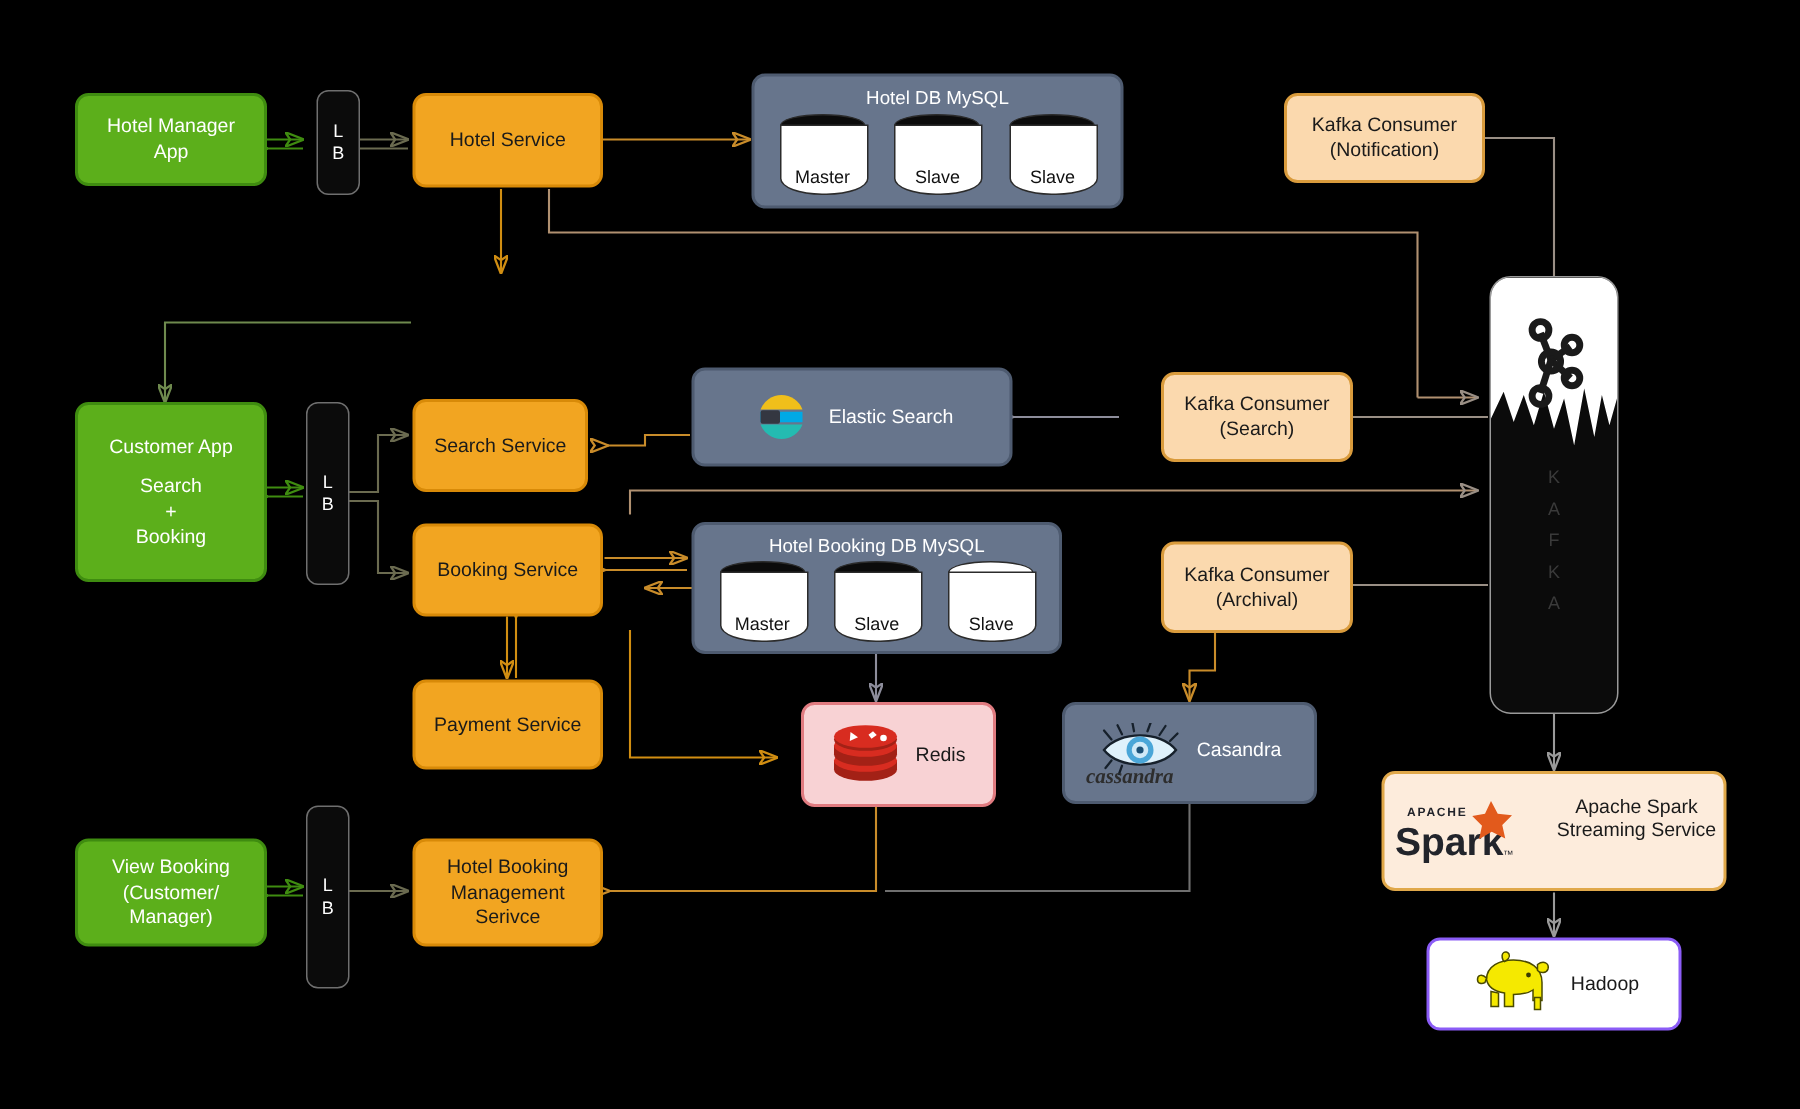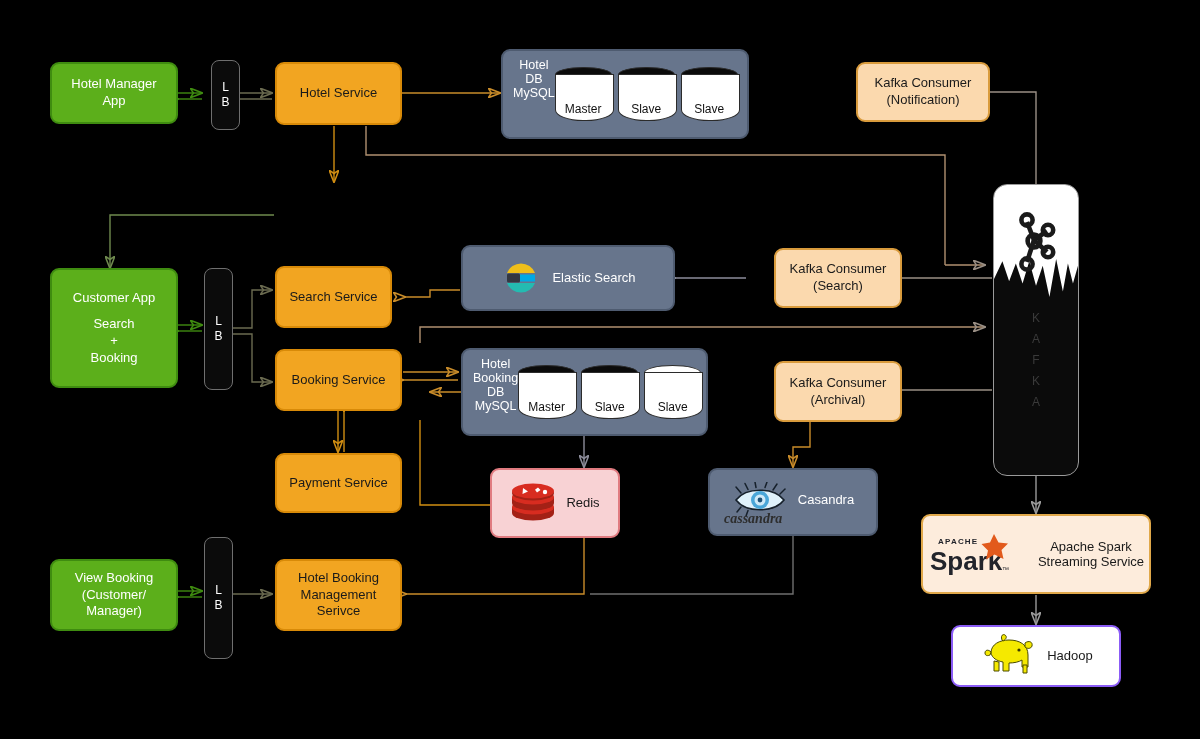--- a/index.html
+++ b/index.html
@@ -1,21 +1,21 @@
 <!DOCTYPE html>
 <html><head>
 <meta charset="utf-8">
 <style>
   html,body{margin:0;padding:0;background:#000;}
   body{width:1200px;height:739px;overflow:hidden;
        font-family:"Liberation Sans","DejaVu Sans",sans-serif;}
   #canvas{position:relative;width:1200px;height:739px;background:#000;}
   svg#wires{position:absolute;left:0;top:0;width:1200px;height:739px;}
 
-  .node{position:absolute;box-sizing:border-box;display:flex;flex-direction:row;
+  .node{position:absolute;box-sizing:border-box;display:flex;flex-direction:column;
         align-items:center;justify-content:center;text-align:center;
         border-radius:9px;}
   .node .lbl{line-height:1.28;}
 
   .green{background:#5CAF1B;border:2px solid #3F8C10;color:#fff;font-size:13px;}
   .orange{background:#F2A521;border:2px solid #D88A08;color:#1a1a1a;font-size:13px;}
   .yellow{background:#E8D009;border:2px solid #C9B206;color:#1a1a1a;font-size:13px;}
   .peach{background:#FBD9AE;border:2px solid #D99B3C;color:#1a1a1a;font-size:13px;margin-left:28px;}
   .slate{background:#67758C;border:2px solid #4E5B70;color:#fff;font-size:13px;}
   .pink{background:#F8D2D4;border:2px solid #E07B80;color:#1a1a1a;font-size:13px;}
@@ -48,21 +48,21 @@
   .kafka .logo{position:absolute;left:50%;top:24px;transform:translateX(-50%);}
   .kafka .vtext{position:absolute;left:0;top:118px;width:100%;text-align:center;
                 color:#3a3a3a;font-size:12px;line-height:1.0;}
   .kafka .vtext span{display:block;margin:9px 0;}
 
   
   .logorow{display:flex;flex-direction:row;align-items:center;justify-content:flex-end;gap:10px;}
   .logorow .txt{text-align:left;line-height:1.3;}
   .cassword{position:absolute;left:14px;bottom:7px;font-style:italic;font-weight:bold;
             font-size:14px;color:#2d2d2d;font-family:"Liberation Serif",serif;}
-  .sparkwrap{display:flex;align-items:center;gap:24px;}
+  .sparkwrap{display:flex;align-items:flex-start;gap:24px;}
 </style>
 </head>
 <body>
 
 <div id="canvas">
 
   <svg id="wires" viewBox="0 0 1200 739" xmlns="http://www.w3.org/2000/svg">
     <defs>
       <marker id="ag" markerWidth="9" markerHeight="7" refX="8.5" refY="3.5" orient="auto">
         <path d="M0,0 L9,3.5 L0,7 L2.4,3.5 Z" fill="none" stroke="#3F8C10" stroke-width="1.1"></path>
@@ -310,21 +310,21 @@
     <div class="lbl">
       <div>Kafka Consumer</div>
       <div>(Archival)</div>
     </div>
   </div>
 
   <div class="node orange" style="left:275px;top:453px;width:127px;height:60px;">
     <div class="lbl">Payment Service</div>
   </div>
 
-  <div class="node pink" style="left:490px;top:468px;width:130px;height:70px;">
+  <div class="node pink" style="left:534px;top:468px;width:130px;height:70px;">
     <div class="logorow">
       <svg width="46" height="42" viewBox="0 0 46 42">
         <g>
           <ellipse cx="23" cy="31" rx="21" ry="7.5" fill="#A32116"></ellipse>
           <rect x="2" y="25" width="42" height="6" fill="#A32116"></rect>
           <ellipse cx="23" cy="25" rx="21" ry="7.5" fill="#D82C20"></ellipse>
           <ellipse cx="23" cy="21" rx="21" ry="7.5" fill="#A32116"></ellipse>
           <rect x="2" y="15" width="42" height="6" fill="#A32116"></rect>
           <ellipse cx="23" cy="15" rx="21" ry="7.5" fill="#D82C20"></ellipse>
           <ellipse cx="23" cy="11" rx="21" ry="7.5" fill="#A32116"></ellipse>

